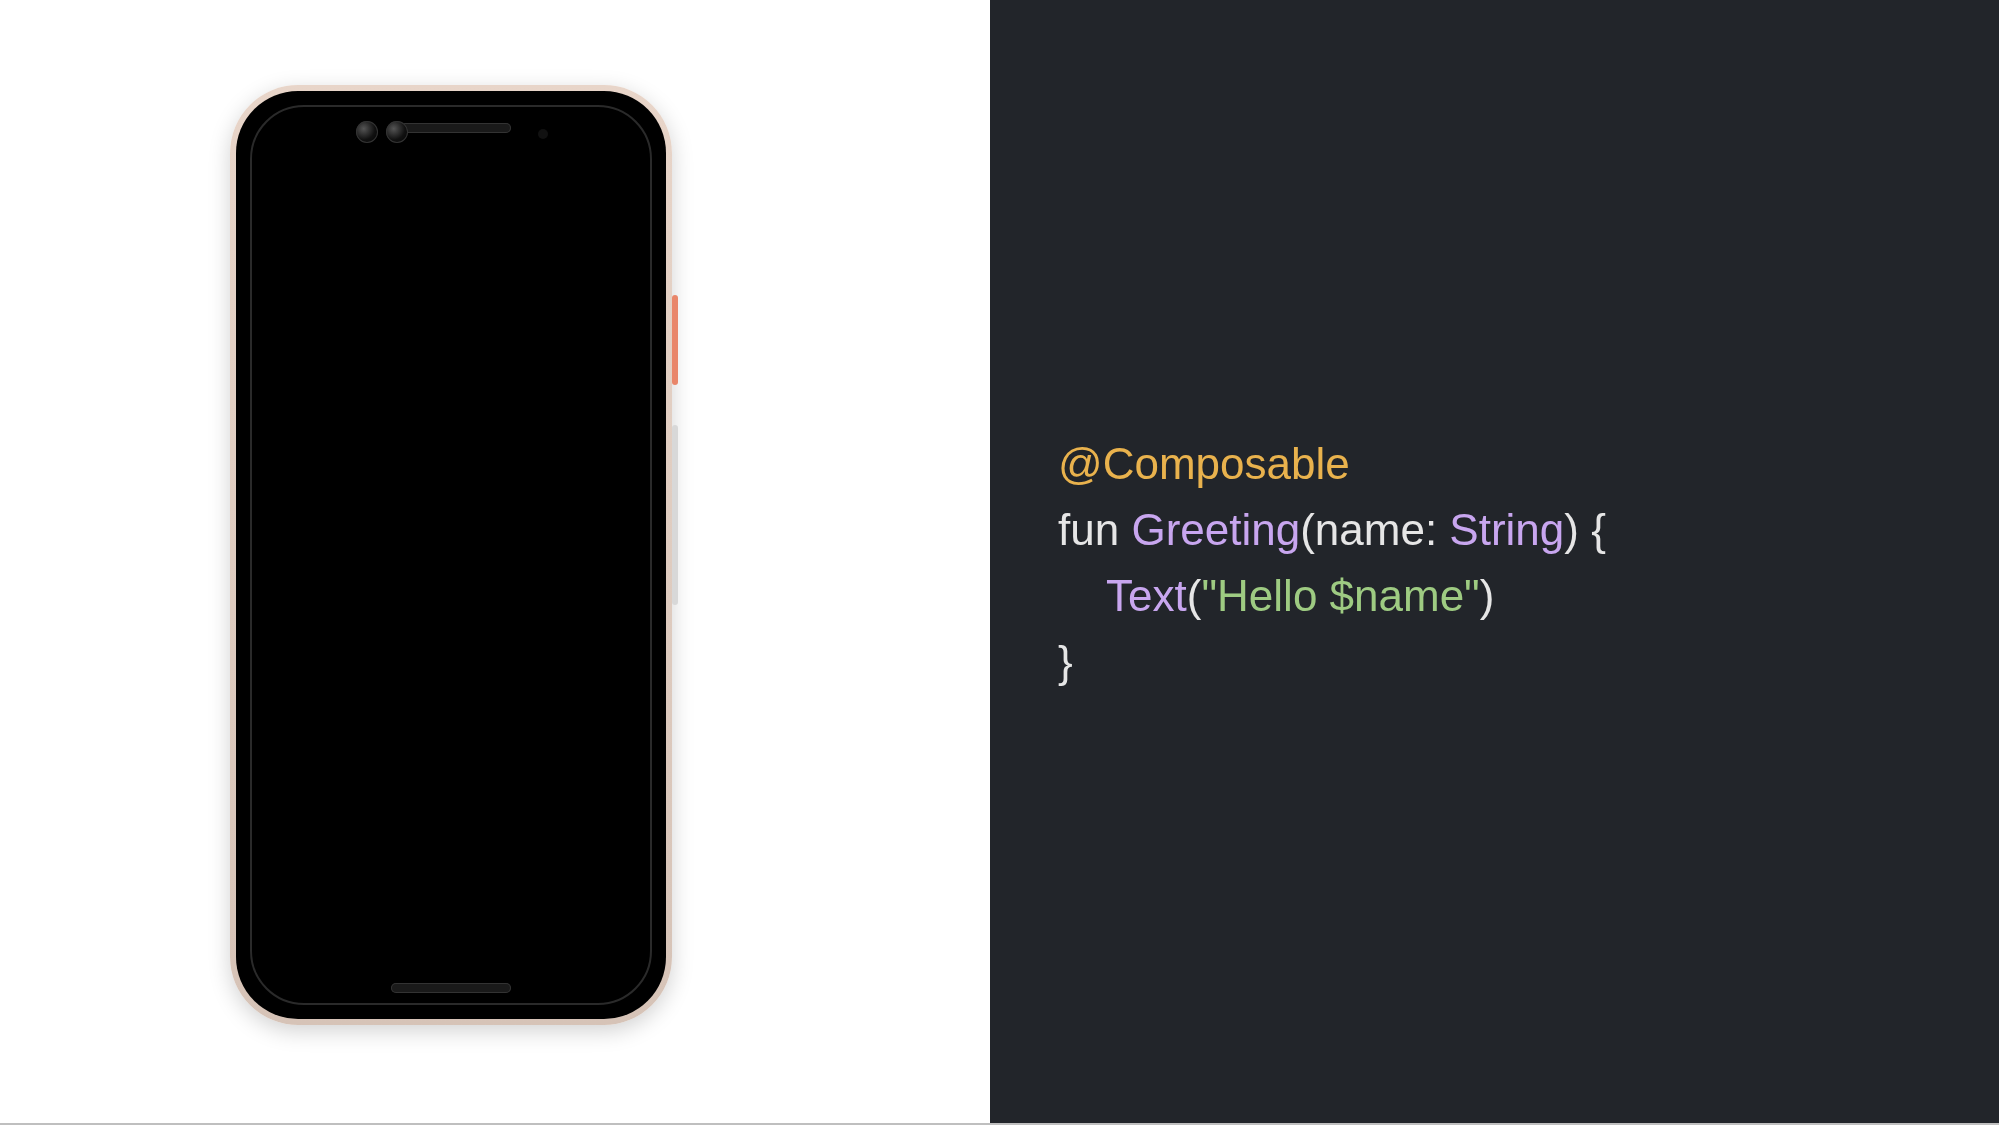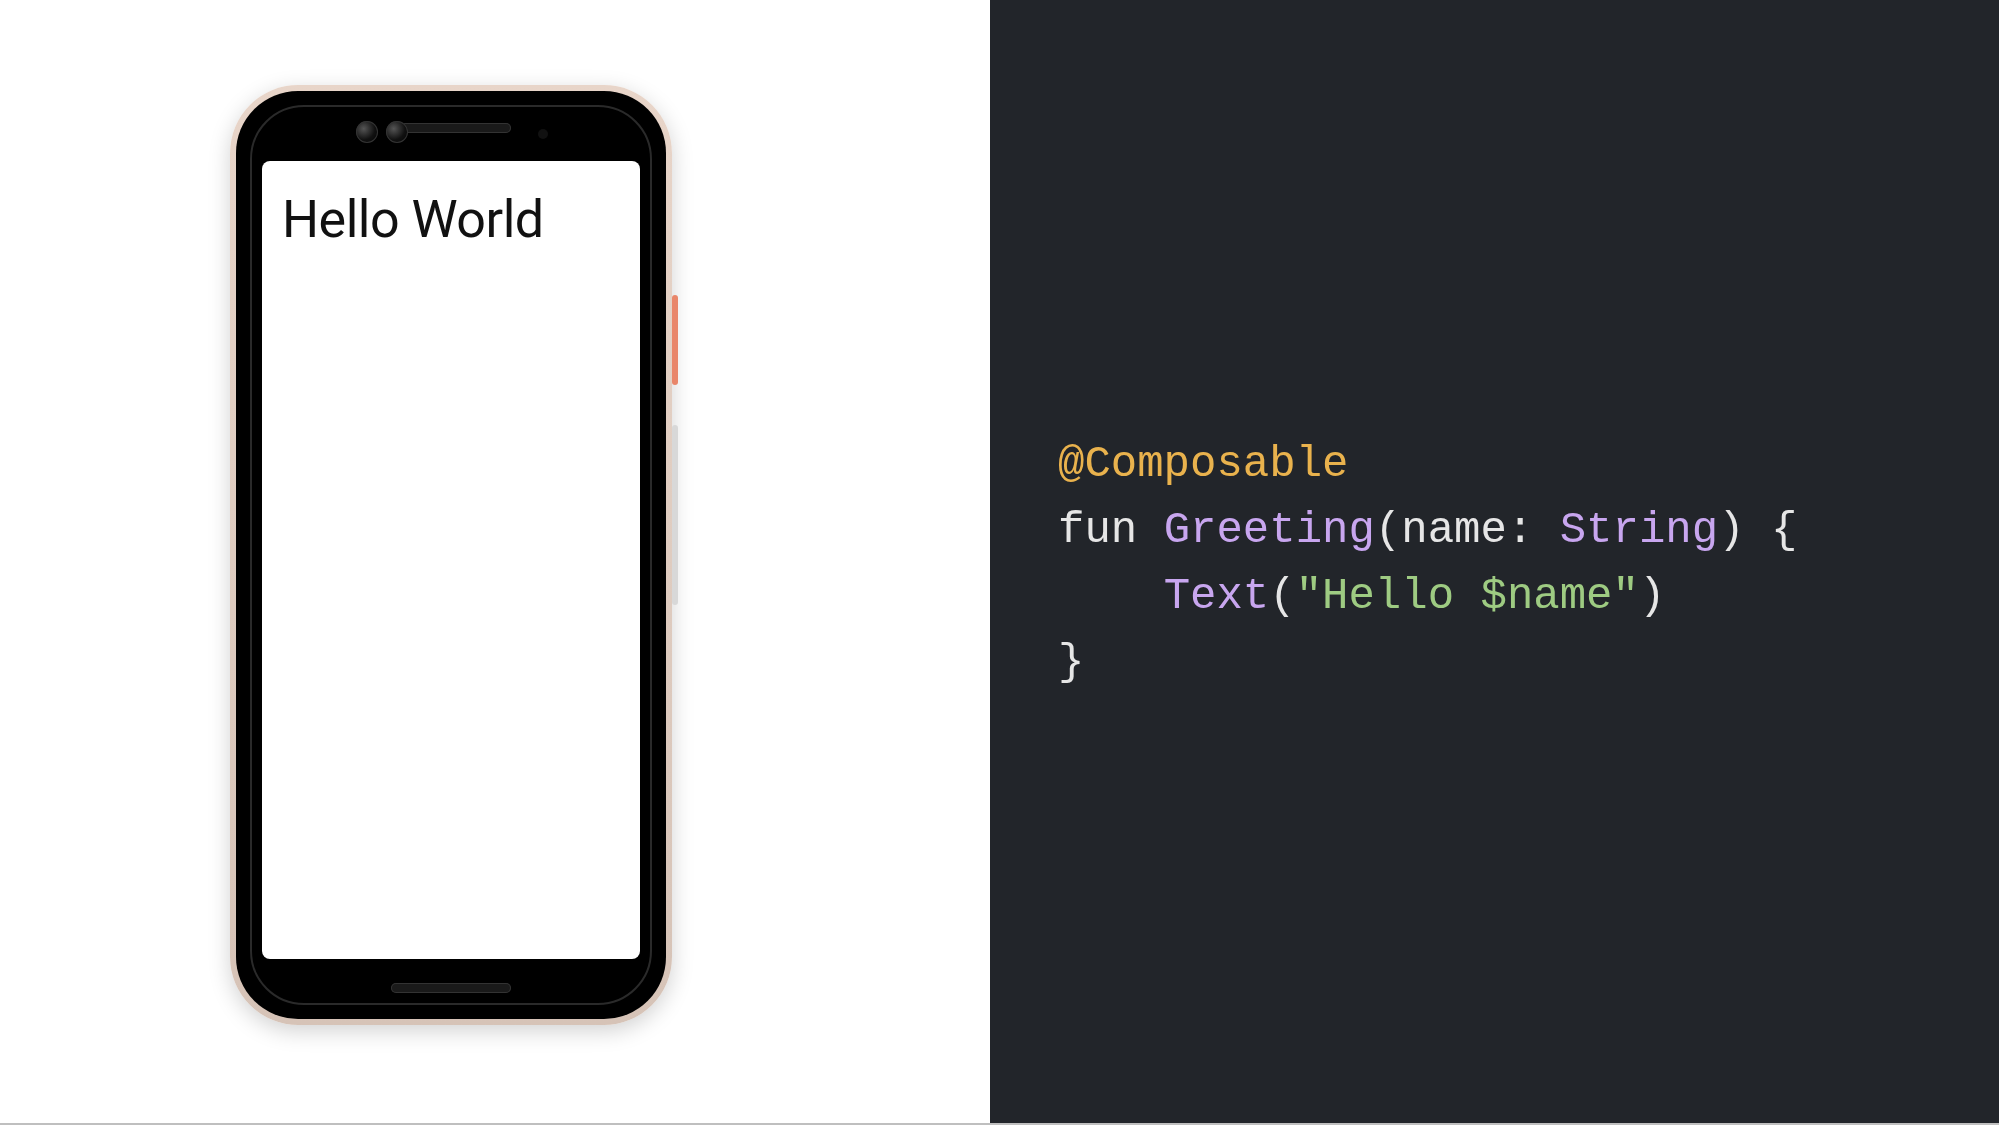--- a/index.html
+++ b/index.html
@@ -137,21 +137,21 @@
   .side-btn.vol {
     top: 340px;
     height: 180px;
     background: #d8d8d8;
   }
 
   
   .code-block {
     padding-left: 68px;
     padding-right: 40px;
-    font-family: Liberation Mono, monospace;
+    font-family: Liberation Sans, sans-serif;
     font-size: 44px;
     line-height: 1.5;
     color: #e6e6e6;
     white-space: pre;
     font-weight: 400;
   }
   .tok-annotation { color: #e9b24d; }  
   .tok-keyword    { color: #e6e6e6; }  
   .tok-func       { color: #c8a6ef; }  
   .tok-default    { color: #e6e6e6; }
@@ -174,25 +174,20 @@
   <div class="left-panel">
     <div class="phone-wrap">
       <div class="phone-outer"></div>
       <div class="phone-body">
         <div class="phone-inner-ring"></div>
         <div class="earpiece"></div>
         <div class="camera c1"></div>
         <div class="camera c2"></div>
         <div class="prox"></div>
         <div class="bottom-speaker"></div>
-        <div class="phone-screen">
-          <div class="screen-content">
-            <div class="screen-text">Hello World</div>
-          </div>
-        </div>
       </div>
       <div class="side-btn power"></div>
       <div class="side-btn vol"></div>
     </div>
   </div>
 
   <div class="right-panel">
     <div class="code-block"><span class="tok-annotation">@Composable</span>
 <span class="tok-keyword">fun</span> <span class="tok-func">Greeting</span><span class="tok-default">(</span><span class="tok-default">name</span><span class="tok-default">: </span><span class="tok-func">String</span><span class="tok-default">) {</span>
 <span class="tok-default">    </span><span class="tok-func">Text</span><span class="tok-default">(</span><span class="tok-string">"Hello $name"</span><span class="tok-default">)</span>

